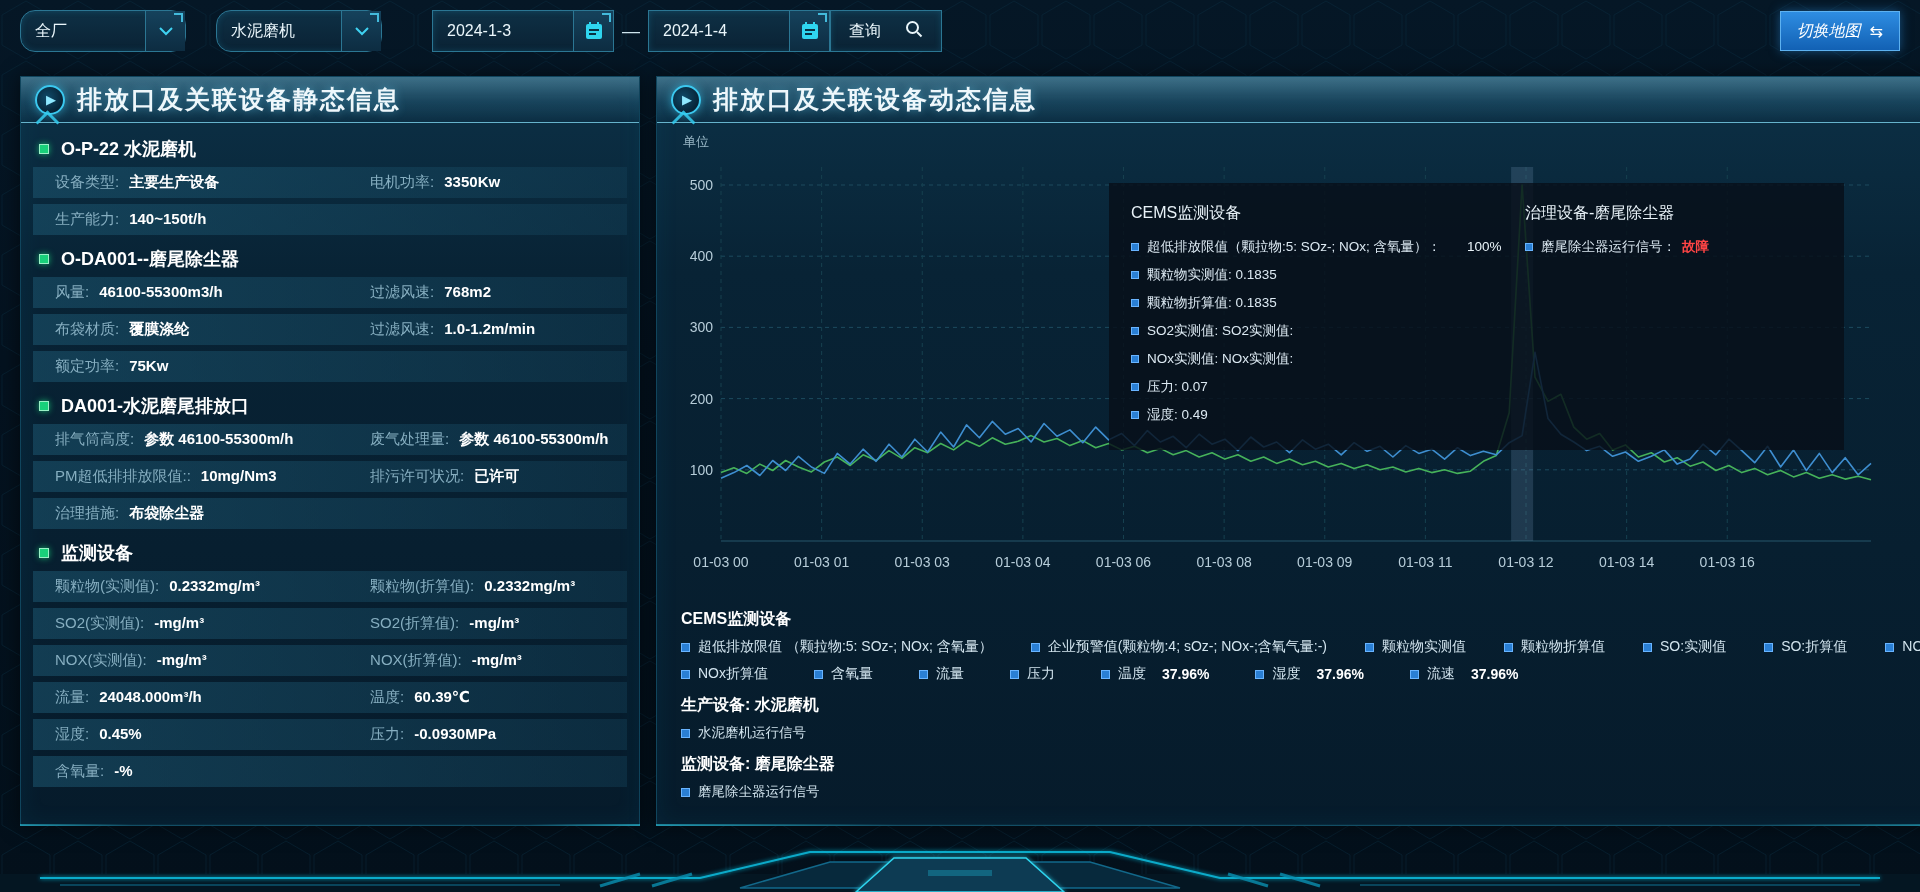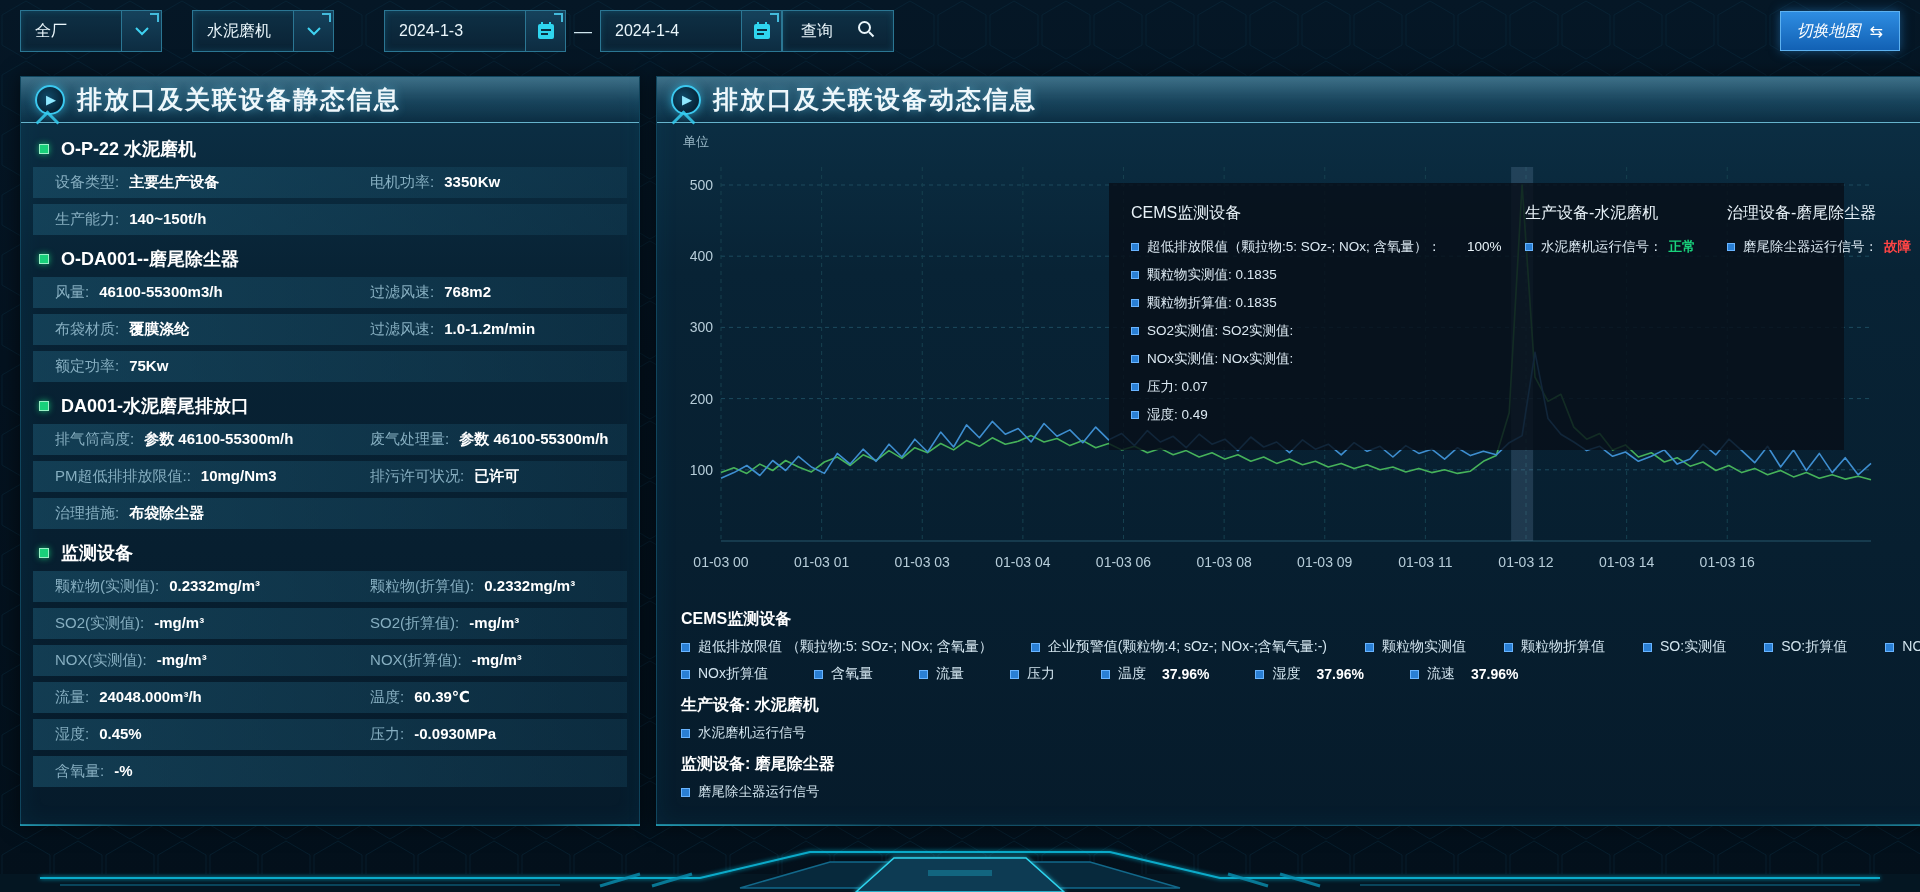--- a/index.html
+++ b/index.html
@@ -10,21 +10,21 @@
   
   #topbar{position:absolute;top:9px;left:20px;right:20px;height:44px;display:flex;align-items:center;z-index:3;}
   .ctl{position:relative;height:42px;display:flex;align-items:center;color:#eaf6fb;font-size:16px;
     background:linear-gradient(180deg,#0e3045 0%,#0a2234 100%);border:1px solid #2b7693;
     box-shadow:0 0 6px rgba(30,150,190,.25) inset;}
   .ctl .txt{padding-left:14px;flex:1;}
   .ctl-end{width:40px;height:100%;margin-left:auto;display:flex;align-items:center;justify-content:center;
     border-left:1px solid #2b7693;background:linear-gradient(180deg,#15425c 0%,#0d2c41 100%);position:relative;}
   .ctl-end::before{content:"";position:absolute;top:2px;right:2px;width:7px;height:7px;
     border-top:2px solid #49c8ea;border-right:2px solid #49c8ea;opacity:.9;}
-  .sel{width:142px;margin-right:30px;}
+  .sel{width:166px;margin-right:30px;border-radius:15px;}
   .sel:nth-child(2){margin-right:26px;}
   .date{width:182px;}
   .dash{width:34px;text-align:center;color:#cfe5ee;font-size:18px;}
   .btn-query{width:112px;justify-content:space-between;padding:0 18px;cursor:pointer;}
   .spacer{flex:1;}
   .btn-map{height:40px;padding:0 16px;display:flex;align-items:center;gap:9px;color:#fff;font-size:16px;cursor:pointer;
     background:linear-gradient(180deg,#2e8de2 0%,#1261b4 100%);border:1px solid #5db1f0;box-shadow:0 0 10px rgba(40,140,220,.5);font-style:italic;}
   .chev{stroke:#3fd2f2;stroke-width:2;fill:none;}
   
   #panels{position:absolute;top:76px;left:20px;right:18px;bottom:66px;display:flex;gap:16px;z-index:2;}
@@ -388,28 +388,20 @@
               <div class="tt-item">
                 <span class="tt-mark"></span>
                 <span>压力: 0.07</span>
               </div>
               <div class="tt-item">
                 <span class="tt-mark"></span>
                 <span>湿度: 0.49</span>
               </div>
             </div>
         </div>
-        <div class="tt-col2">
-          <div class="tt-title">生产设备-水泥磨机</div>
-          <div class="tt-item">
-            <span class="tt-mark"></span>
-            <span>水泥磨机运行信号：</span>
-            <span class="tt-status" id="tt-prod-status" style="color: rgb(25, 210, 124);">正常</span>
-          </div>
-        </div>
         <div class="tt-col3">
           <div class="tt-title">治理设备-磨尾除尘器</div>
           <div class="tt-item">
             <span class="tt-mark"></span>
             <span>磨尾除尘器运行信号：</span>
             <span class="tt-status" id="tt-treat-status" style="color: rgb(255, 69, 69);">故障</span>
           </div>
         </div>
       </div>
 

